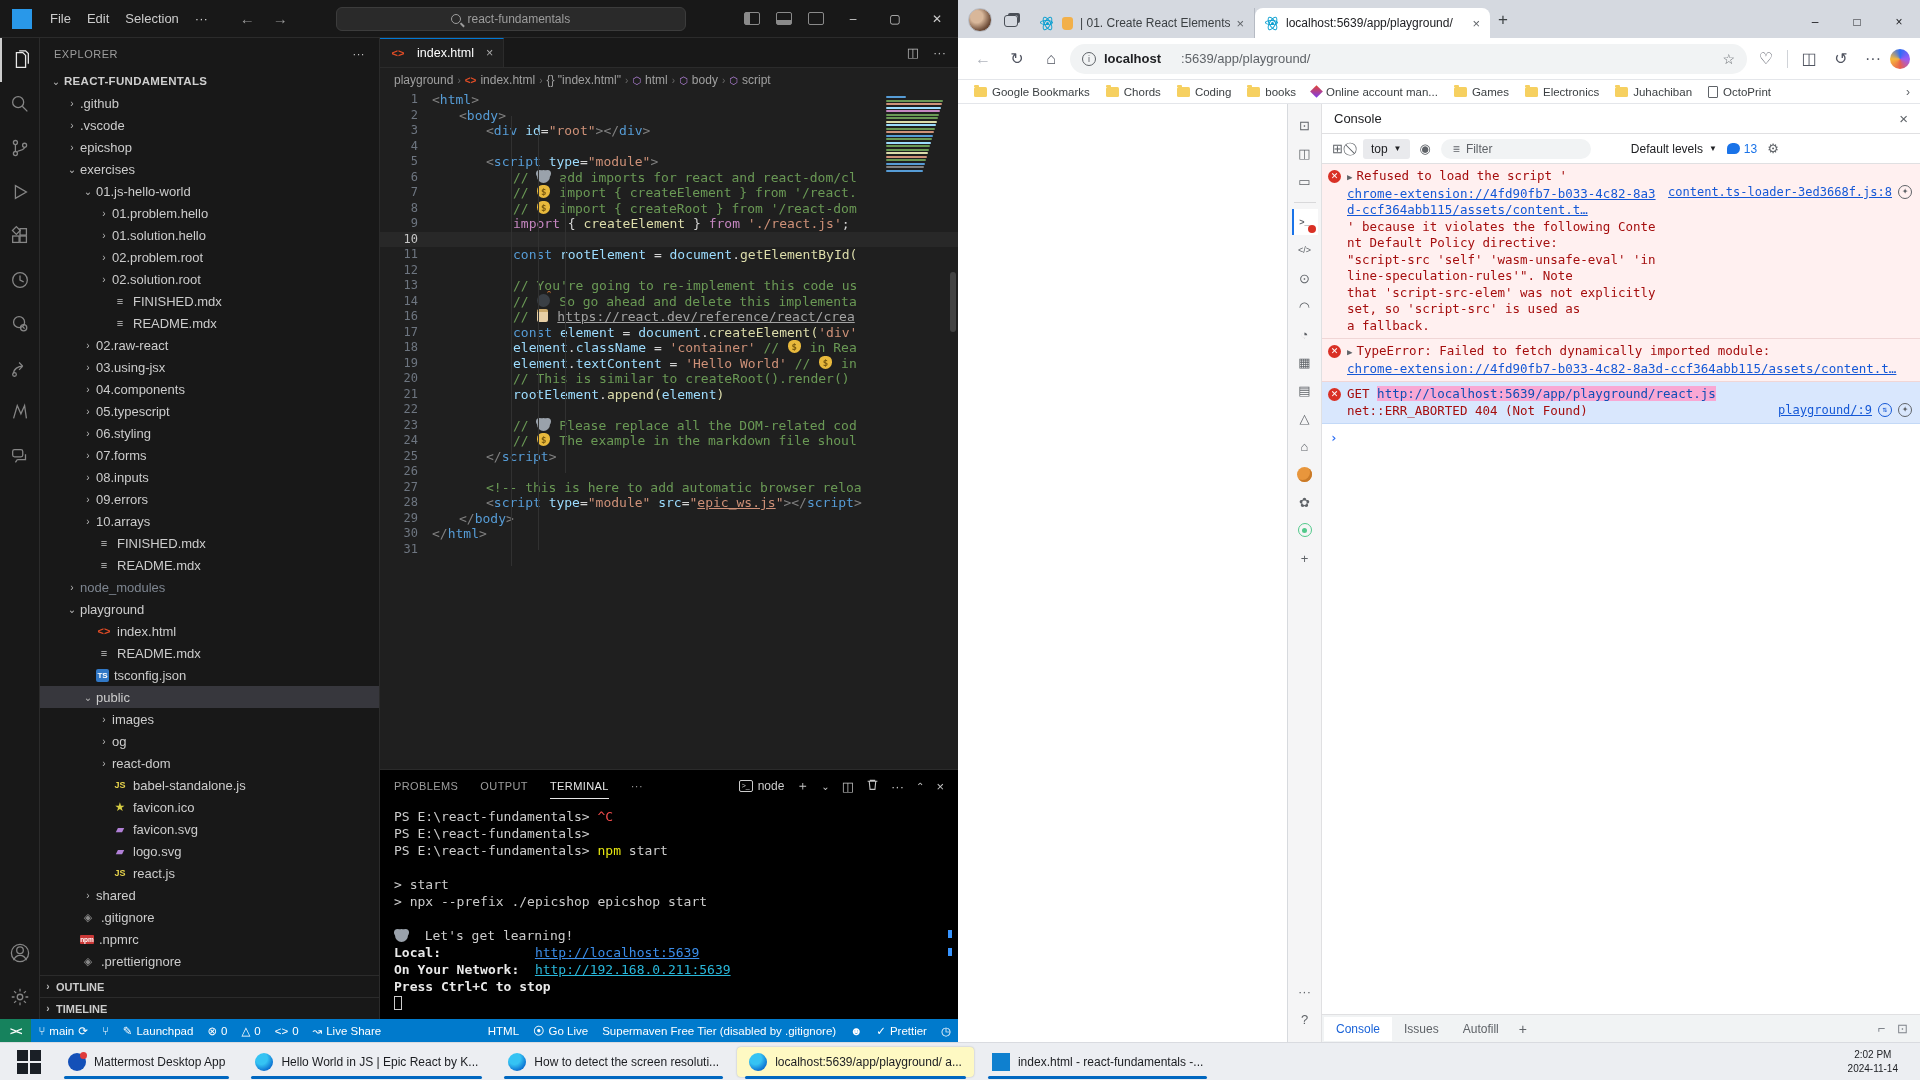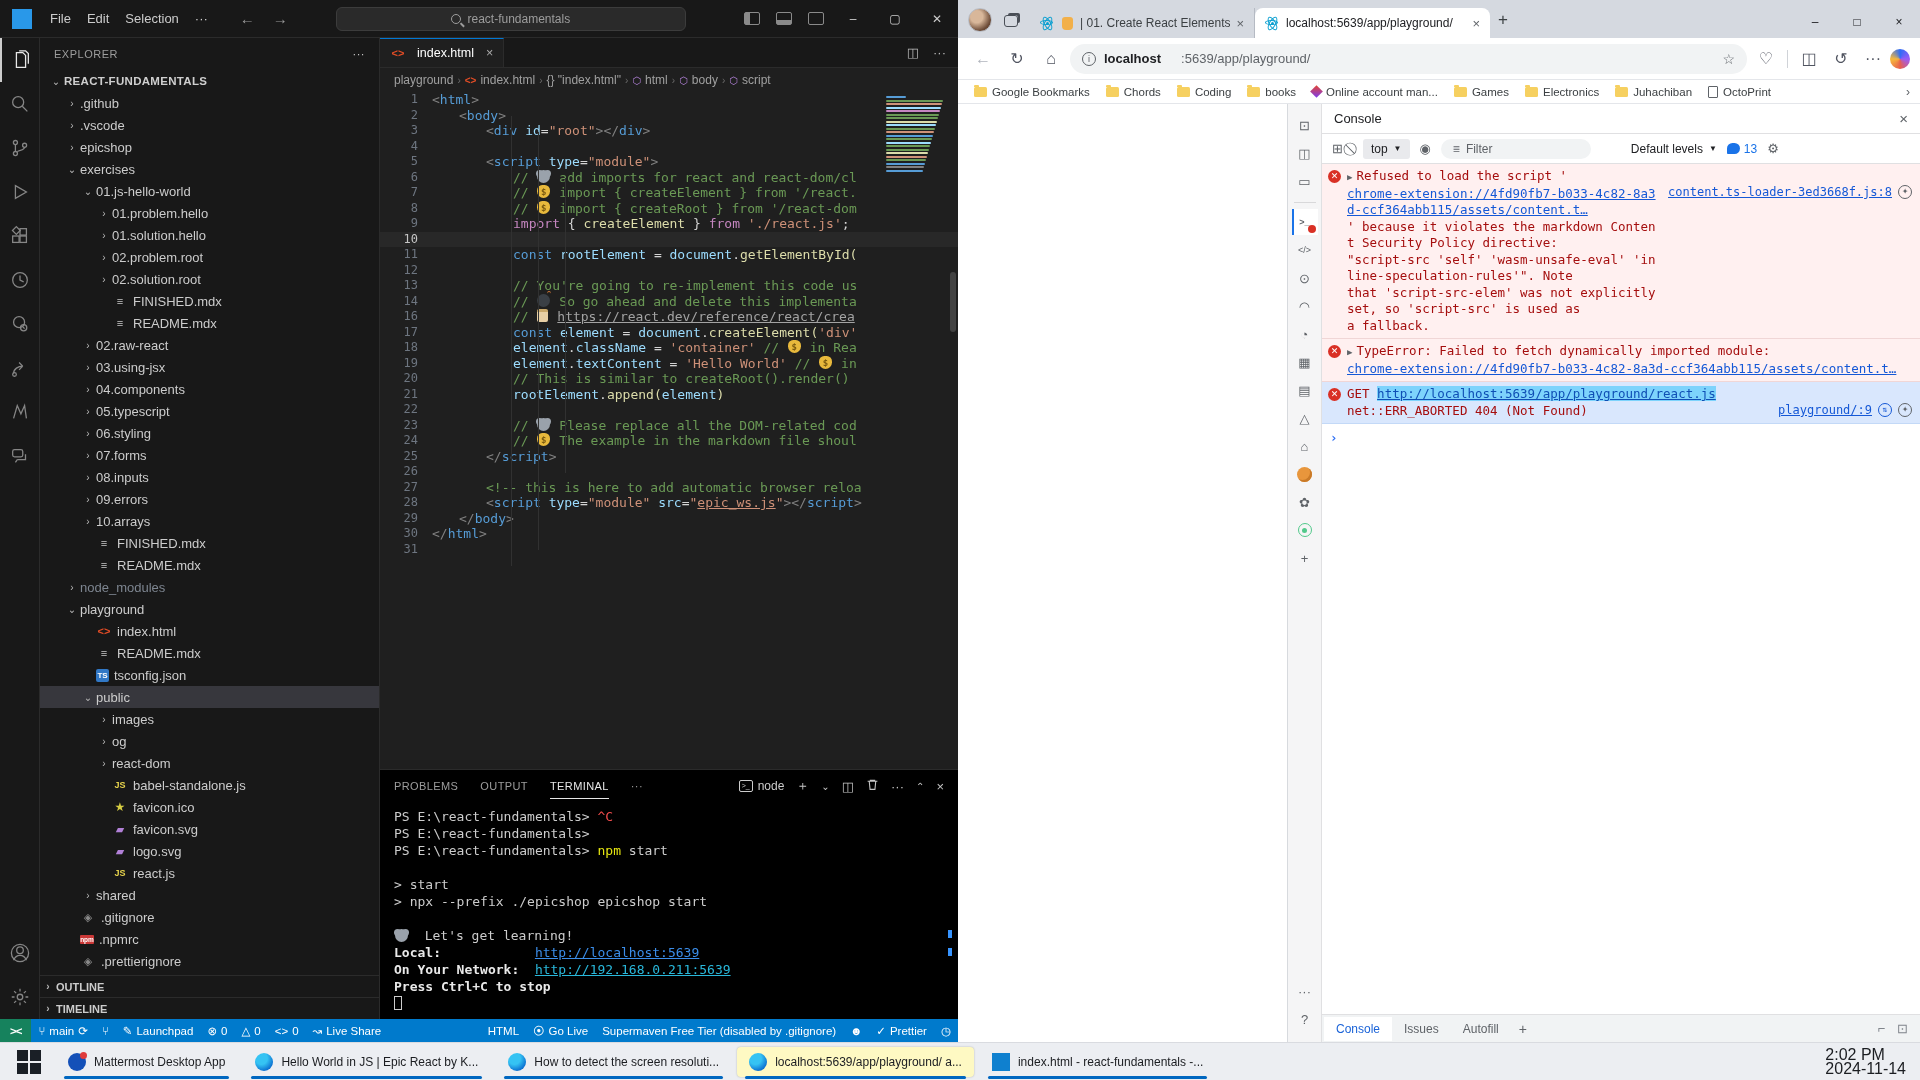--- a/index.html
+++ b/index.html
@@ -177,21 +177,21 @@
   .bubble { width:13px; height:11px; background:#1a73e8; border-radius:6px 6px 6px 1px; }
   .console-body { flex:1; font-family:"DejaVu Sans Mono", monospace; font-size:12.5px; overflow:hidden; }
   .cmsg { padding:4px 8px 4px 6px; border-bottom:1px solid #f0d6d6; display:flex; gap:6px; }
   .cmsg.error { background:#fff0f0; }
   .cmsg.selected { background:#d9e7fd; border-bottom:1px solid #c3d9f7; }
   .err-badge { width:13px; height:13px; background:#d93025; color:#fff; border-radius:50%; font-size:9px; line-height:13px; text-align:center; flex:none; margin-top:2px; font-family:"Liberation Sans",sans-serif; }
   .cmsg .body { flex:1; min-width:0; }
   .cline { line-height:16.5px; white-space:pre-wrap; word-break:break-all; }
   .ct-err { color:#a50e0e; }
   .ct-link { color:#1558d6; text-decoration:underline; }
-  .ct-linksel { color:#0f4fb5; text-decoration:underline; background:#7dd3fc; }
+  .ct-linksel { color:#0f4fb5; background:#f9a8d4; }
   .cexp { color:#5f6368; font-size:9px; margin-right:4px; }
   .msg-side { display:flex; align-items:flex-start; gap:6px; flex:none; padding-top:1px;margin-top:16px; }
   .ai-ic { width:14px; height:14px; border:1.2px solid #5f6368; border-radius:50%; font-size:8px; color:#5f6368; text-align:center; line-height:12px; font-family:"Liberation Sans",sans-serif; }
   .net-ic { width:14px; height:14px; border:1.2px solid #1558d6; border-radius:50%; font-size:8px; color:#1558d6; text-align:center; line-height:12px; }
   .prompt-row { padding:6px 8px; color:#2a6df4; font-weight:bold; }
   .dt-bottombar { height:28px; border-top:1px solid #e0e0e2; background:#f1f3f4; display:flex; align-items:center; font-size:12px; color:#5f6368; padding:0 2px; }
   .drawer-tab { padding:5px 12px; }
   .drawer-tab.active { background:#fff; color:#1a63d8; }
   .drawer-plus { font-size:14px; padding:0 8px; }
   .drawer-right { margin-left:auto; display:flex; gap:12px; padding-right:10px; font-size:13px; color:#80858c; }
@@ -202,21 +202,21 @@
   .start i { background:#1a1f26; width:11px; height:11px; }
   .tk-btn { height:30px; display:flex; align-items:center; gap:8px; padding:0 12px; margin-right:6px; font-size:12px; color:#1b1d21; border-radius:4px; position:relative; max-width:250px; }
   .tk-btn .lbl { white-space:nowrap; overflow:hidden; }
   .tk-btn::after { content:""; position:absolute; left:8px; right:8px; bottom:-2px; height:3px; background:#0067c0; border-radius:2px; }
   .tk-btn.active { background:#fef9c3; box-shadow:0 0 2px rgba(0,0,0,.25); }
   .tk-ic { width:18px; height:18px; border-radius:50%; flex:none; }
   .tk-ic.edge { background:radial-gradient(circle at 35% 30%, #35c3f3 0 35%, #0b6fd0 75%); }
   .tk-ic.mattermost { background:#1450b8; position:relative; }
   .tk-ic.mattermost::after { content:""; position:absolute; right:-1px; top:-1px; width:7px; height:7px; background:#e03c3c; border-radius:50%; }
   .tk-ic.vscode { border-radius:0; background:#0f80cf; clip-path:polygon(72% 0,100% 12%,100% 88%,72% 100%,22% 58%,6% 72%,0 66%,14% 50%,0 34%,6 28%,22% 42%); }
-  .tk-clock { margin-left:auto; text-align:left; font-size:16px; color:#1b1d21; padding-right:14px; line-height:14px; }
+  .tk-clock { margin-left:auto; text-align:center; font-size:10px; color:#1b1d21; padding-right:22px; line-height:14px; }
 </style>
 </head>
 <body>
 
 <div id="stage">
 
   <div id="vscode">
     <div class="vs-titlebar">
       <span class="vs-logo"></span>
       <span id="vs-menus"><span class="vs-menu">File</span><span class="vs-menu">Edit</span><span class="vs-menu">Selection</span></span>
@@ -867,21 +867,21 @@
             <span>13</span>
           </span>
           <span class="dtb-ic">⚙</span>
         </div>
         <div class="console-body" id="console">
             <div class="cmsg error">
               <span class="err-badge">✕</span>
               <div class="body">
                 <div class="cline"><span class="cexp">▶</span><span class="ct-err">Refused to load the script '</span></div>
                 <div class="cline"><span class="ct-link">chrome-extension://4fd90fb7-b033-4c82-8a3d-ccf364abb115/assets/content.t…</span></div>
-                <div class="cline"><span class="ct-err">' because it violates the markdown Content Security Policy directive:</span></div>
+                <div class="cline"><span class="ct-err">' because it violates the following Content Default Policy directive:</span></div>
                 <div class="cline"><span class="ct-err">"script-src 'self' 'wasm-unsafe-eval' 'inline-speculation-rules'". Note</span></div>
                 <div class="cline"><span class="ct-err">that 'script-src-elem' was not explicitly set, so 'script-src' is used as</span></div>
                 <div class="cline"><span class="ct-err">a fallback.</span></div>
               </div>
               <span class="msg-side">
                 <span class="ct-link" style="font-size: 12px;">content.ts-loader-3ed3668f.js:8</span>
                 <span class="ai-ic">✦</span>
               </span>
             </div>
             <div class="cmsg error">

